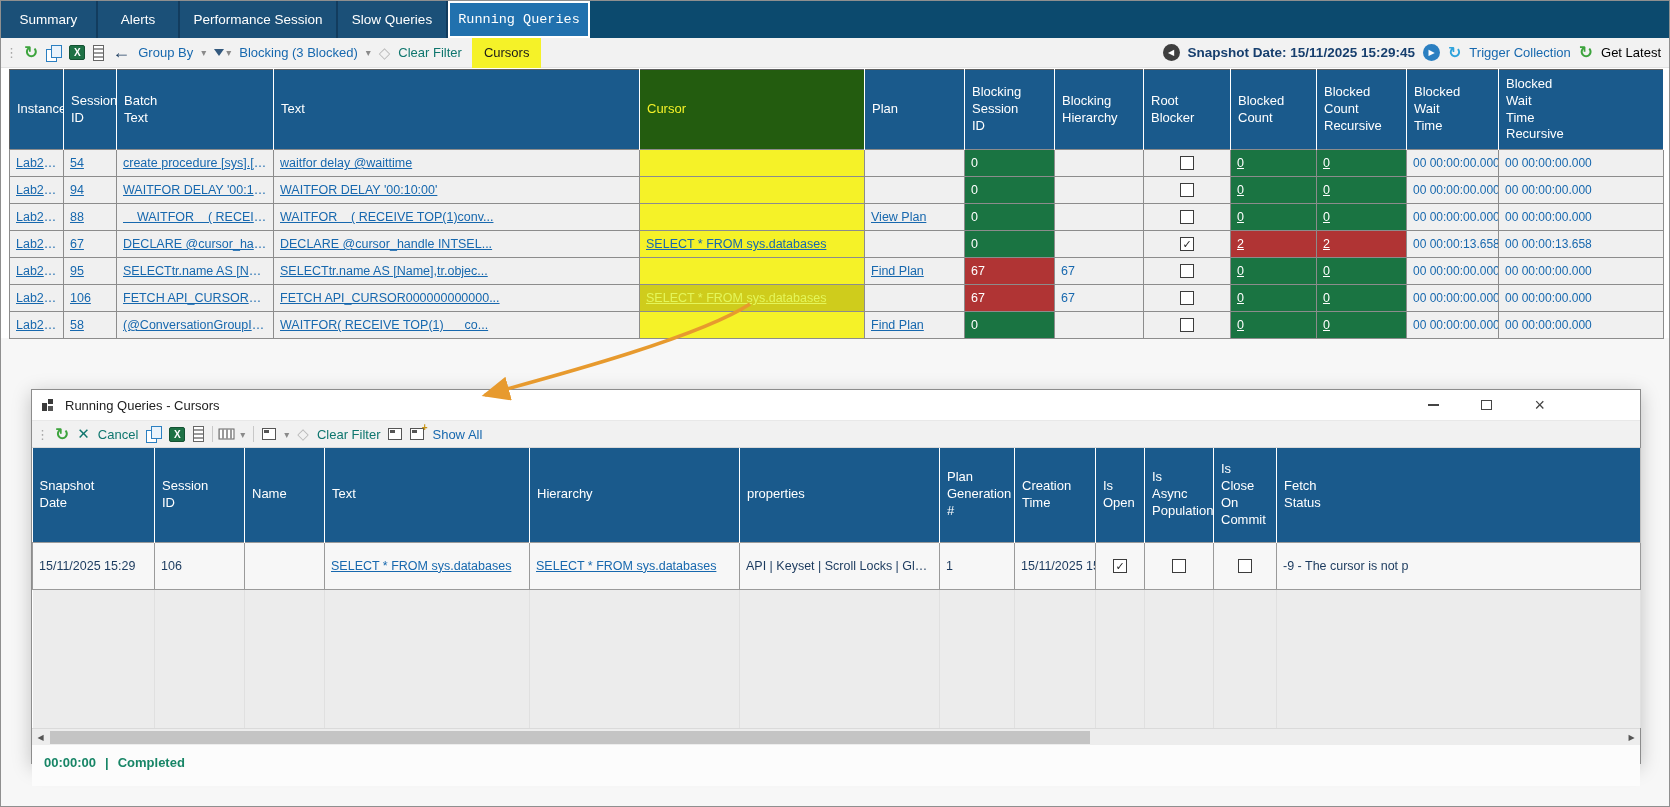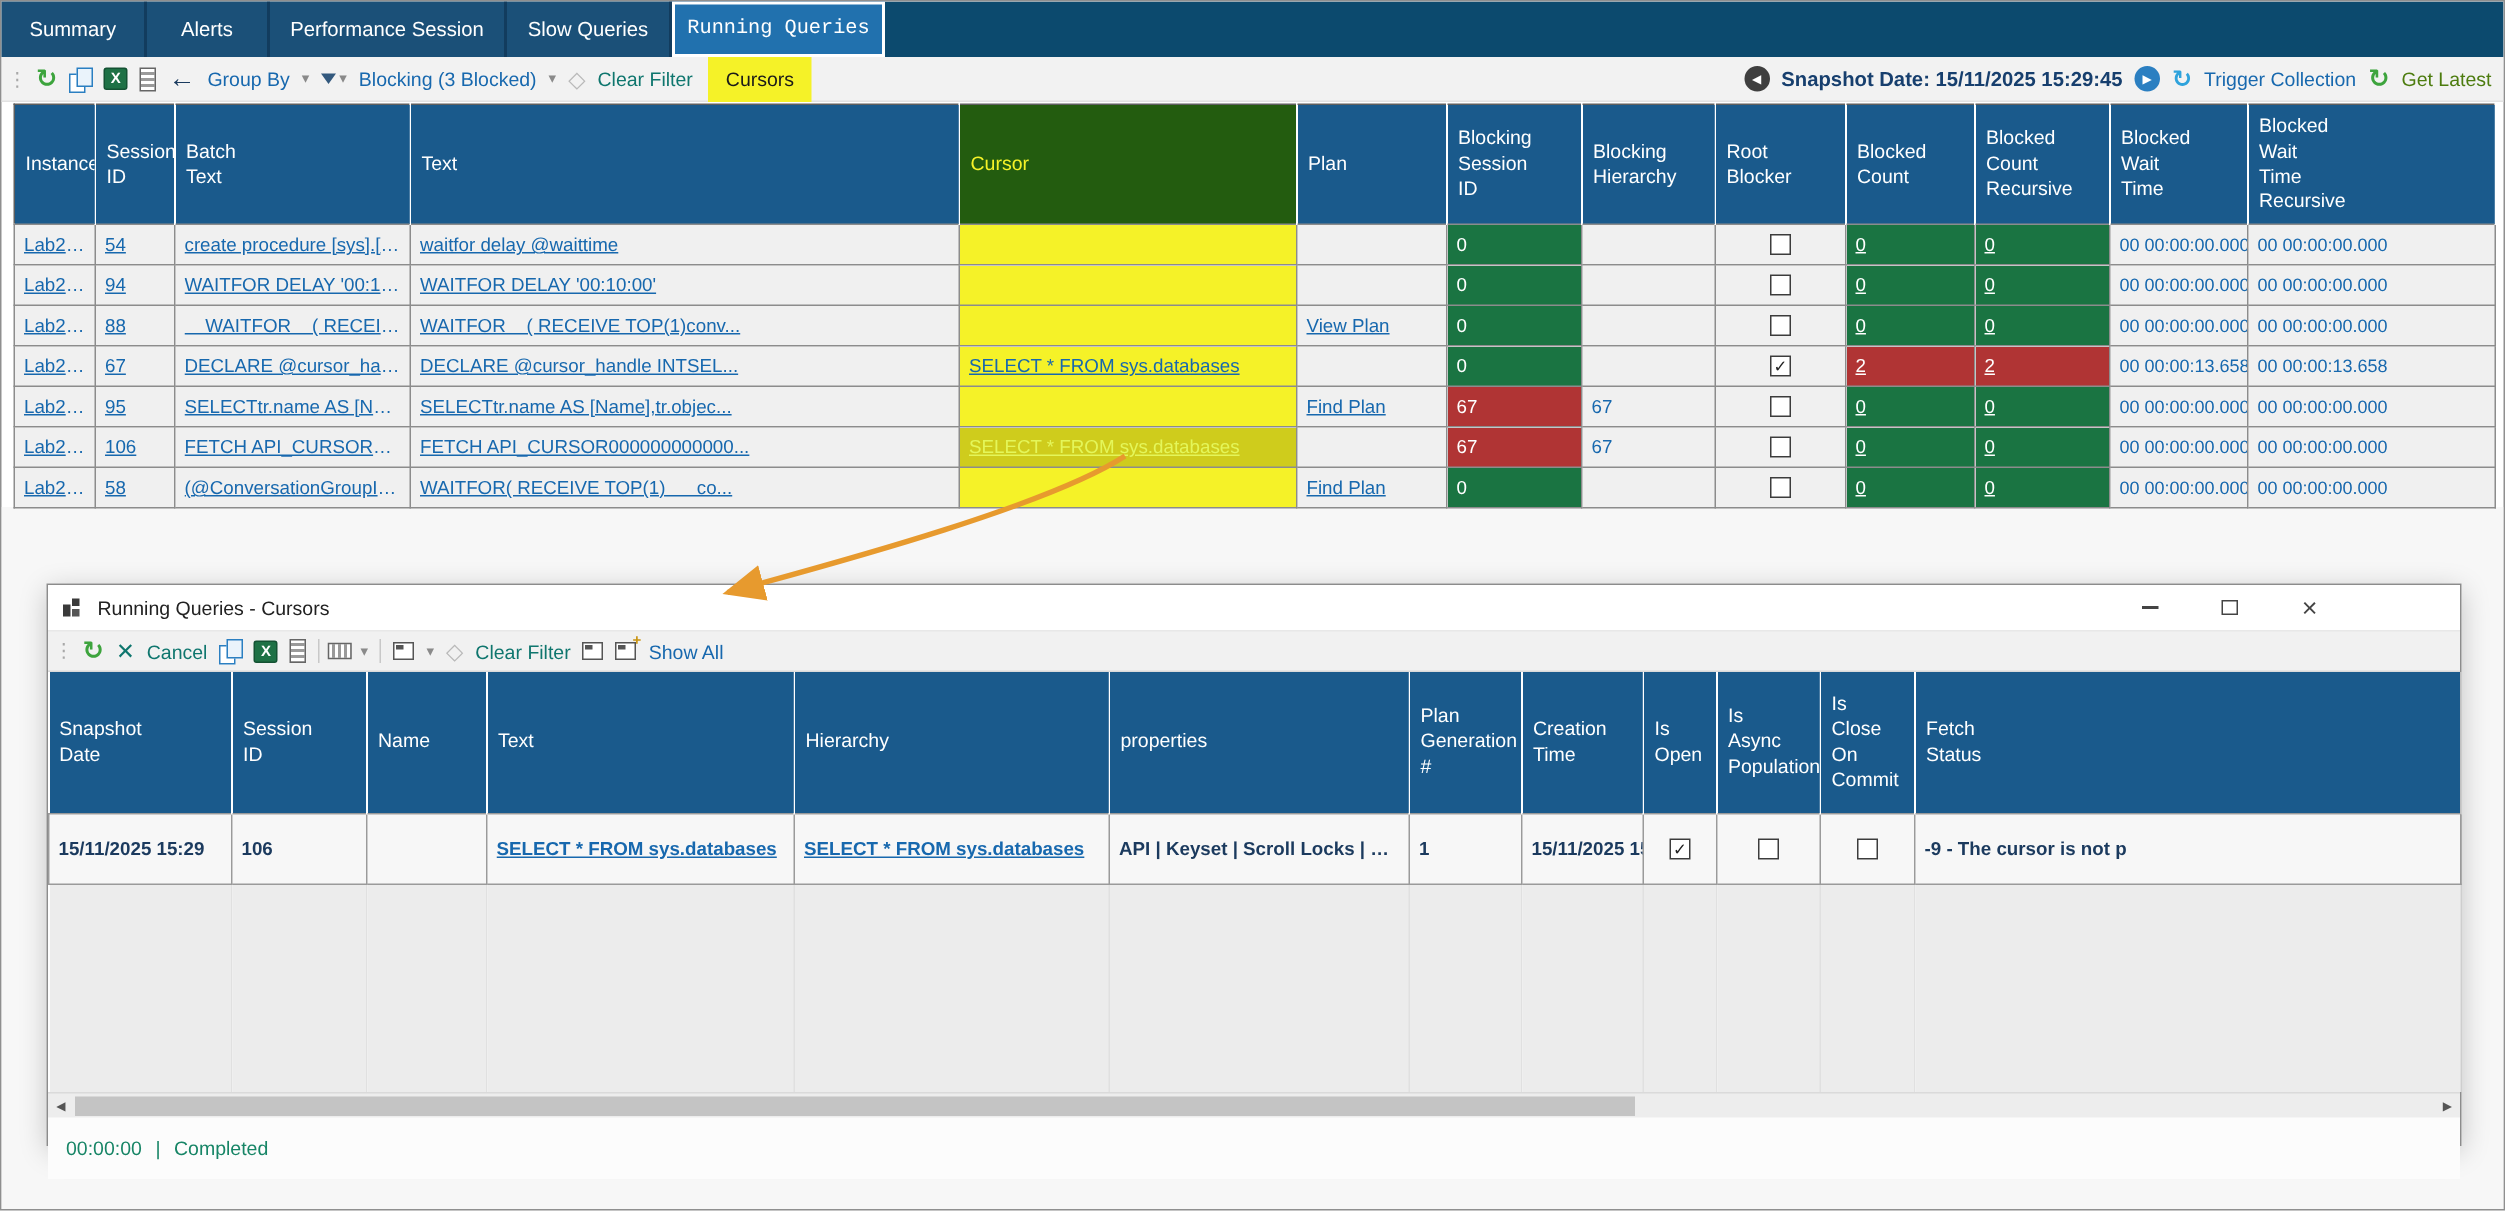--- a/index.html
+++ b/index.html
@@ -47,21 +47,21 @@
   .eraser { color: #B9B9B9; font-size: 15px; }
   .cursors-label { background: #F5F228; color: #1a1a1a; height: 30px; display: inline-flex;
                    align-items: center; padding: 0 12px; margin-left: 2px; }
   .tb-right { margin-left: auto; display: flex; align-items: center; gap: 8px; }
   .nav-circle { width: 17px; height: 17px; border-radius: 50%; color: #fff; font-size: 8px;
                 display: inline-flex; align-items: center; justify-content: center; cursor: pointer; }
   .nav-prev { background: #3F3F3F; }
   .nav-next { background: #2B7FC1; }
   .snap-label { color: #173F6E; font-weight: bold; font-size: 13.5px; }
   .trigger-ico { color: #2FA3DC; font-size: 16px; font-weight: bold; }
-  .tb-green { color: #4d7c0f; cursor: pointer; }
+  .tb-green { color: #000000; cursor: pointer; }
 
   
   .main-grid { position: absolute; left: 8px; top: 68px; border-collapse: collapse;
                table-layout: fixed; width: 1654px; font-size: 12.5px; border: 1px solid #5F5F5F; }
   .main-grid th { background: #1A5A8C; color: #fff; font-weight: normal; text-align: left;
                   vertical-align: middle; padding: 4px 7px; font-size: 13px;
                   border-right: 1px solid rgba(255,255,255,.45); white-space: pre-line;
                   line-height: 1.3; height: 80px; overflow: hidden; }
   .main-grid th.cursor-h { background: #235C0F; color: #F5F228; }
   .main-grid td { background: #F0F0F0; border: 1px solid #8C8C8C; height: 27px;
@@ -102,32 +102,32 @@
   .win-ico::before { content: ""; position: absolute; left: 1px; top: 1px; width: 5px; height: 3px; background: #555; }
   .win-ico.star::after { content: "+"; position: absolute; right: -4px; top: -7px; color: #C99412;
                           font-size: 10px; font-weight: bold; }
 
   .pgrid { border-collapse: collapse; table-layout: fixed; width: 1608px; font-size: 12.5px; }
   .pgrid th { background: #1A5A8C; color: #fff; font-weight: normal; text-align: left;
               vertical-align: middle; padding: 4px 7px; font-size: 13px;
               border-right: 1px solid rgba(255,255,255,.45); white-space: pre-line;
               line-height: 1.3; height: 94px; overflow: hidden; }
   .pgrid td { background: #F7F7F7; height: 24px; border: 1px solid #9A9A9A; padding: 16px 6px;
-              overflow: hidden; white-space: nowrap; color: #1B3A5E; font-weight: bold; }
+              overflow: hidden; white-space: nowrap; color: #1B3A5E; }
   .pgrid td.f { height: 138px; background: #ECECEC; border: none; border-right: 1px solid #E0E0E0;
                 border-top: 1px solid #9A9A9A; }
   .pscroll { position: relative; width: 1608px; height: 17px; background: #EDEDED;
              border-top: 1px solid #DADADA; }
   .sarrow { position: absolute; top: 0; width: 17px; height: 17px; color: #555; font-size: 8px;
             display: inline-flex; align-items: center; justify-content: center; cursor: pointer; }
   .sarrow.left { left: 0; } .sarrow.right { right: 0; }
   .sthumb { position: absolute; left: 18px; top: 2px; width: 1040px; height: 13px;
             background: #C4C4C4; cursor: pointer; }
-  .pstatus { height: 41px; background: #FCFCFC; display: flex; align-items: center;
-             padding: 10px 12px; gap: 9px; font-size: 13px; color: #178566; }
+  .pstatus { height: 41px; background: #FCFCFC; display: flex; align-items: flex-start;
+             padding: 10px 12px; gap: 9px; font-size: 13px; color: #178566; font-weight: bold; }
 
   .arrow-overlay { position: absolute; left: 0; top: 0; width: 1670px; height: 807px;
                    pointer-events: none; z-index: 9; }
   .title-ico { display: inline-flex; }
 </style>
 </head>
 <body>
 
 <div class="tabbar">
   <div class="tab" style="width:97px">Summary</div>

